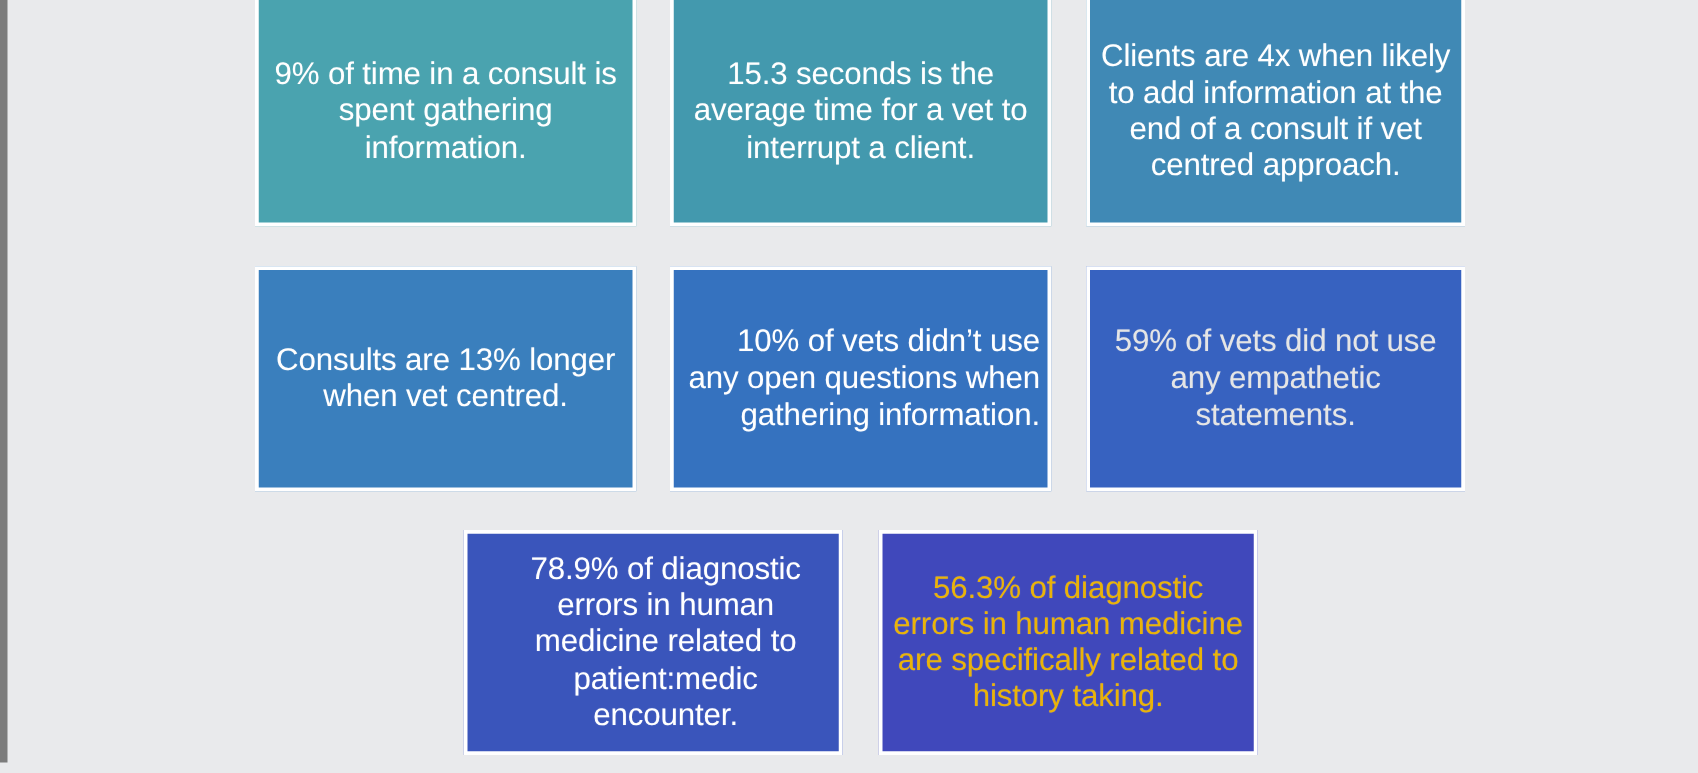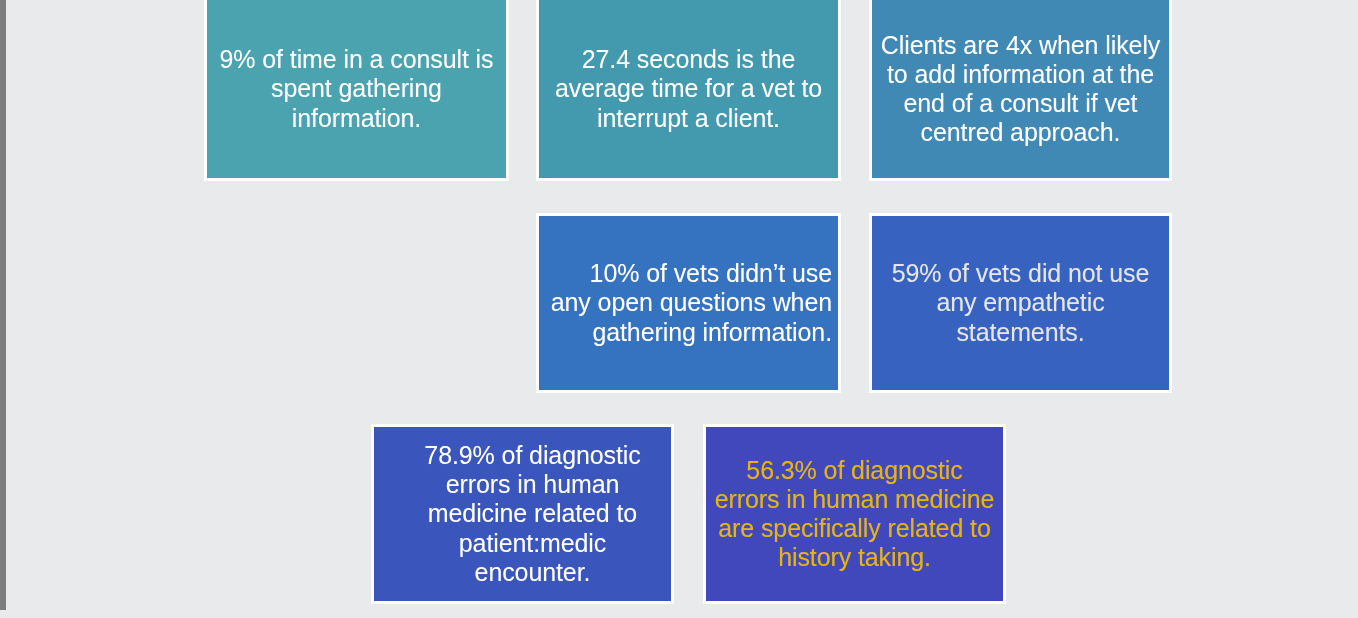--- a/index.html
+++ b/index.html
@@ -73,27 +73,30 @@
 
 <div id="left-rail" style="background: rgb(124, 124, 124);"></div>
 
 <div id="slide-canvas">
 
   <div class="stat-tile tile-r1 tile-c1" style="background-color: rgb(74, 163, 175); border-color: rgb(255, 255, 255); color: rgb(255, 255, 255);">
     <span class="tile-text">9% of time in a consult is spent gathering information.</span>
   </div>
 
   <div class="stat-tile tile-r1 tile-c2" style="background-color: rgb(67, 153, 174); border-color: rgb(255, 255, 255); color: rgb(255, 255, 255);">
-    <span class="tile-text">27.4 seconds is the average time for a vet to interrupt a client.</span>
+    <span class="tile-text">15.3 seconds is the average time for a vet to interrupt a client.</span>
   </div>
 
   <div class="stat-tile tile-r1 tile-c3" style="background-color: rgb(64, 137, 181); border-color: rgb(255, 255, 255); color: rgb(255, 255, 255);">
     <span class="tile-text">Clients are 4x when likely to add information at the end of a consult if vet centred approach.</span>
   </div>
 
+  <div class="stat-tile tile-r2 tile-c1" style="background-color: rgb(58, 127, 189); border-color: rgb(255, 255, 255); color: rgb(255, 255, 255);">
+    <span class="tile-text">Consults are 13% longer when vet centred.</span>
+  </div>
 
   <div class="stat-tile tile-r2 tile-c2" style="background-color: rgb(53, 114, 191); border-color: rgb(255, 255, 255); color: rgb(255, 255, 255); text-align: right;">
     <span class="tile-text">10% of vets didn’t use any open questions when gathering information.</span>
   </div>
 
   <div class="stat-tile tile-r2 tile-c3" style="background-color: rgb(55, 98, 192); border-color: rgb(255, 255, 255); color: #e5e5e5;">
     <span class="tile-text">59% of vets did not use any empathetic statements.</span>
   </div>
 
   <div class="stat-tile tile-r3 tile-c4" style="background-color: rgb(58, 85, 187); border-color: rgb(255, 255, 255); color: rgb(255, 255, 255);">

